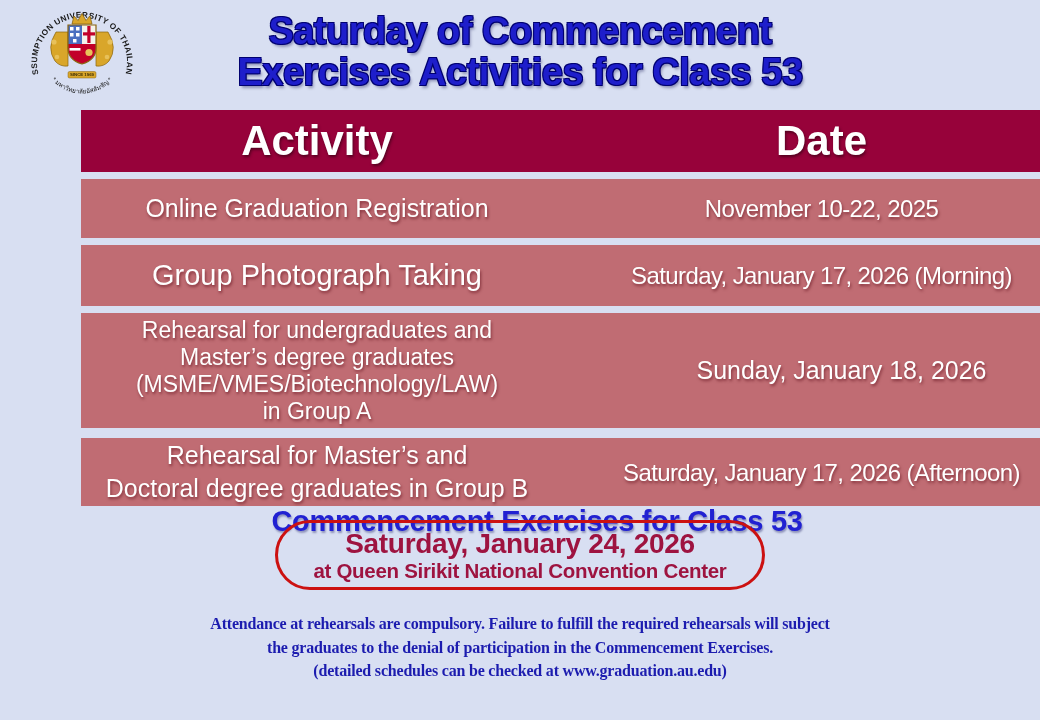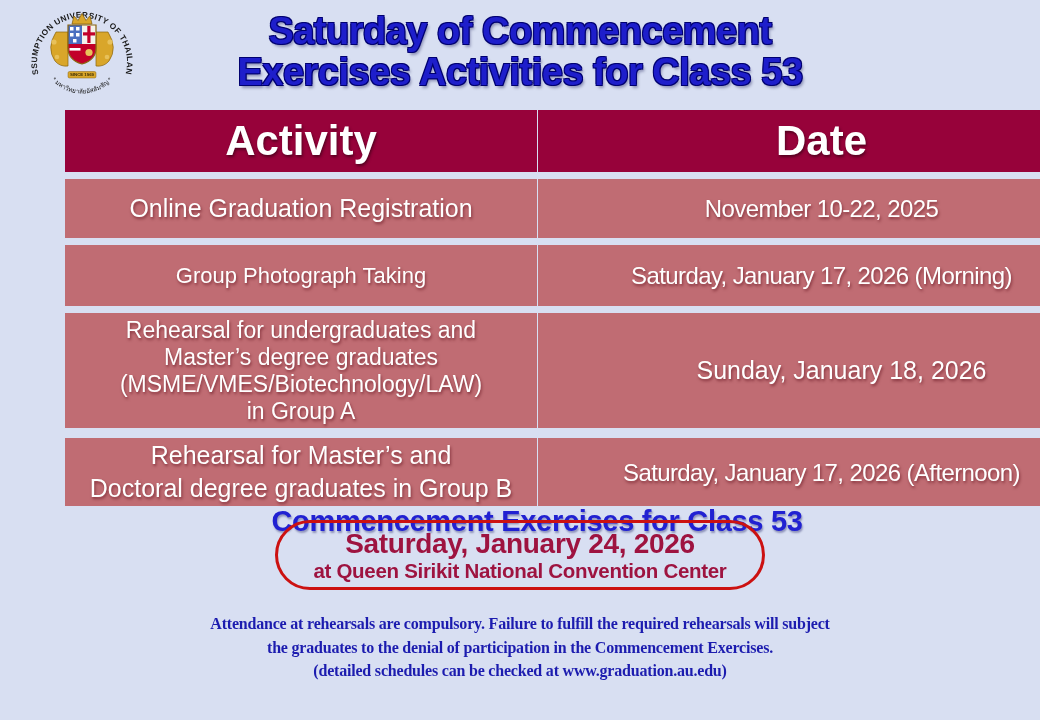--- a/index.html
+++ b/index.html
@@ -16,36 +16,36 @@
   .main-title{
     position:absolute;left:0;right:0;top:11px;text-align:center;
     font-weight:bold;font-size:38px;line-height:41px;letter-spacing:-0.5px;
     color:var(--title-blue,#1e1ecb);
     text-shadow:-1px -1px 0 #000070,1px -1px 0 #000070,-1px 1px 0 #000070,
                  1px 1px 0 #000070,2px 3px 3px rgba(0,0,70,.35);
   }
 
   
   .col{position:absolute;top:110px;}
-  .col-activity{left:17px;width:472px;padding-left:48px;}
+  .col-activity{left:33px;width:472px;padding-left:48px;}
   .col-date{left:538px;width:567px;border-radius:18px;}
   .cell{
     display:flex;align-items:center;justify-content:center;
     text-align:center;color:#fff;
     background:var(--row-bg,#c06c73);
     text-shadow:1px 2px 3px rgba(80,0,15,.55);
     white-space:pre-line;
   }
   .cell.hdr{
     background:var(--header-bg,#97023a);
     height:62px;font-size:42px;font-weight:bold;letter-spacing:0;
     text-shadow:1px 2px 3px rgba(0,0,0,.45);
   }
   .r1{height:59px;margin-top:7px;font-size:25px;}
-  .r2{height:61px;margin-top:7px;font-size:22px;}
+  .r2{height:61px;margin-top:7px;font-size:29px;}
   .r3{height:115px;margin-top:7px;font-size:23px;line-height:27px;}
   .r4{height:68px;margin-top:10px;font-size:25px;line-height:33px;}
   .col-date .r1,.col-date .r2,.col-date .r4{font-size:24px;letter-spacing:-0.6px;}
   .col-date .r3{font-size:25px;padding-left:40px;}
 
   
   .cmce-heading{
     position:absolute;top:505px;left:0;right:0;text-align:center;
     font-size:29px;font-weight:bold;letter-spacing:-0.3px;
     color:var(--heading-blue,#2121d2);

